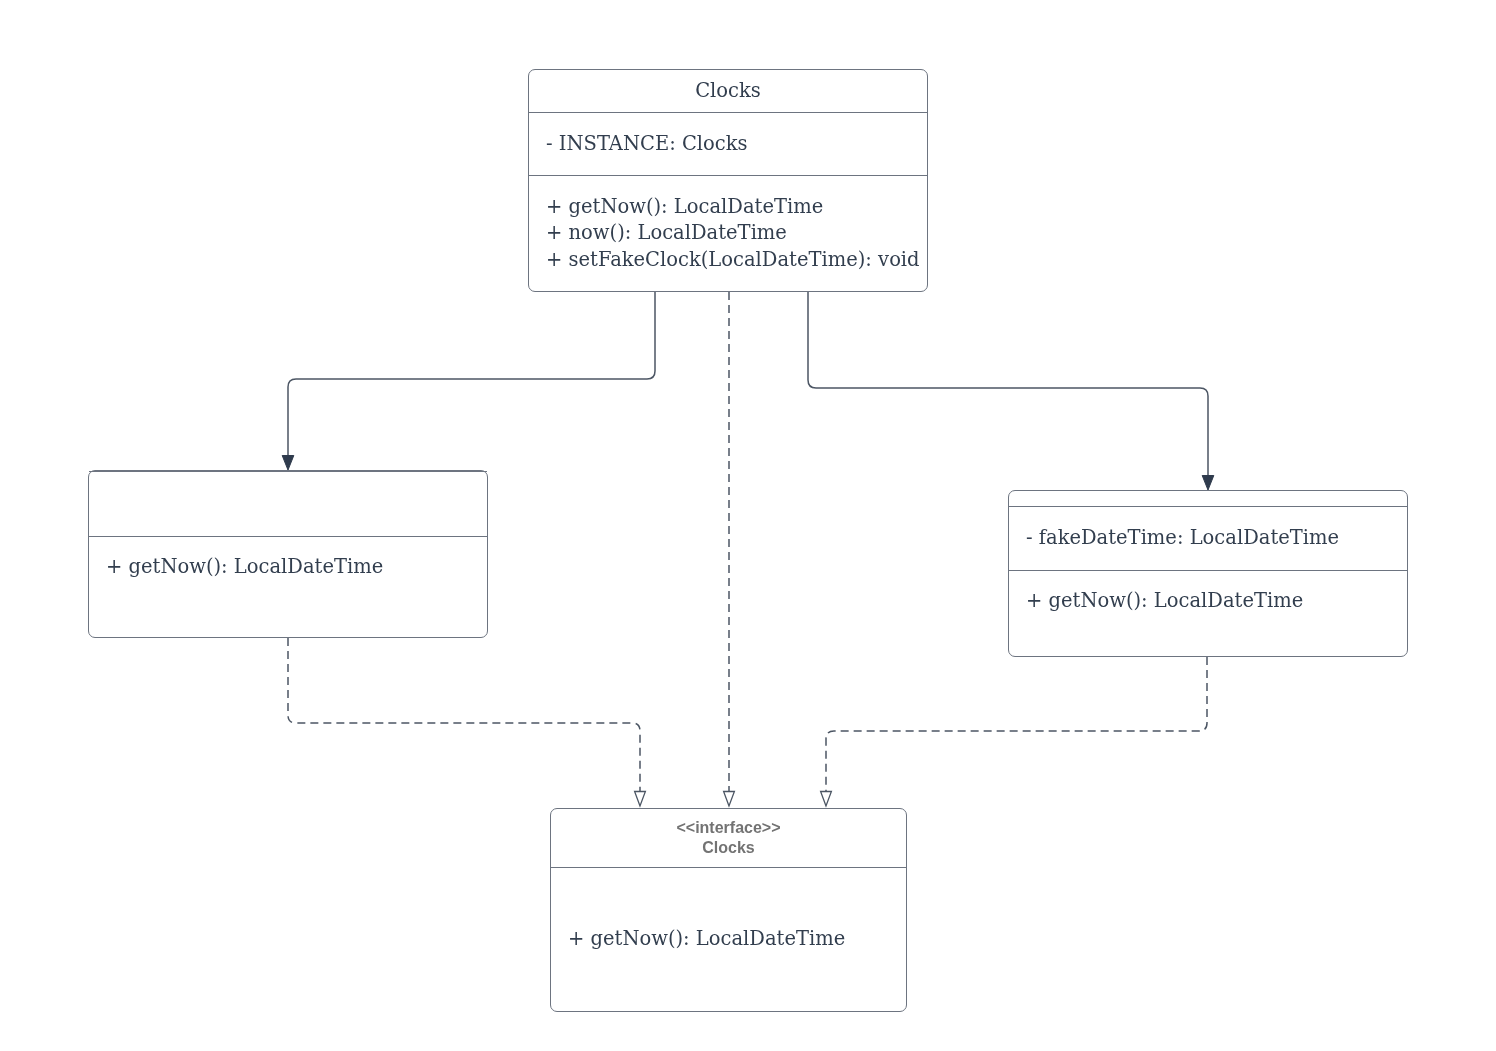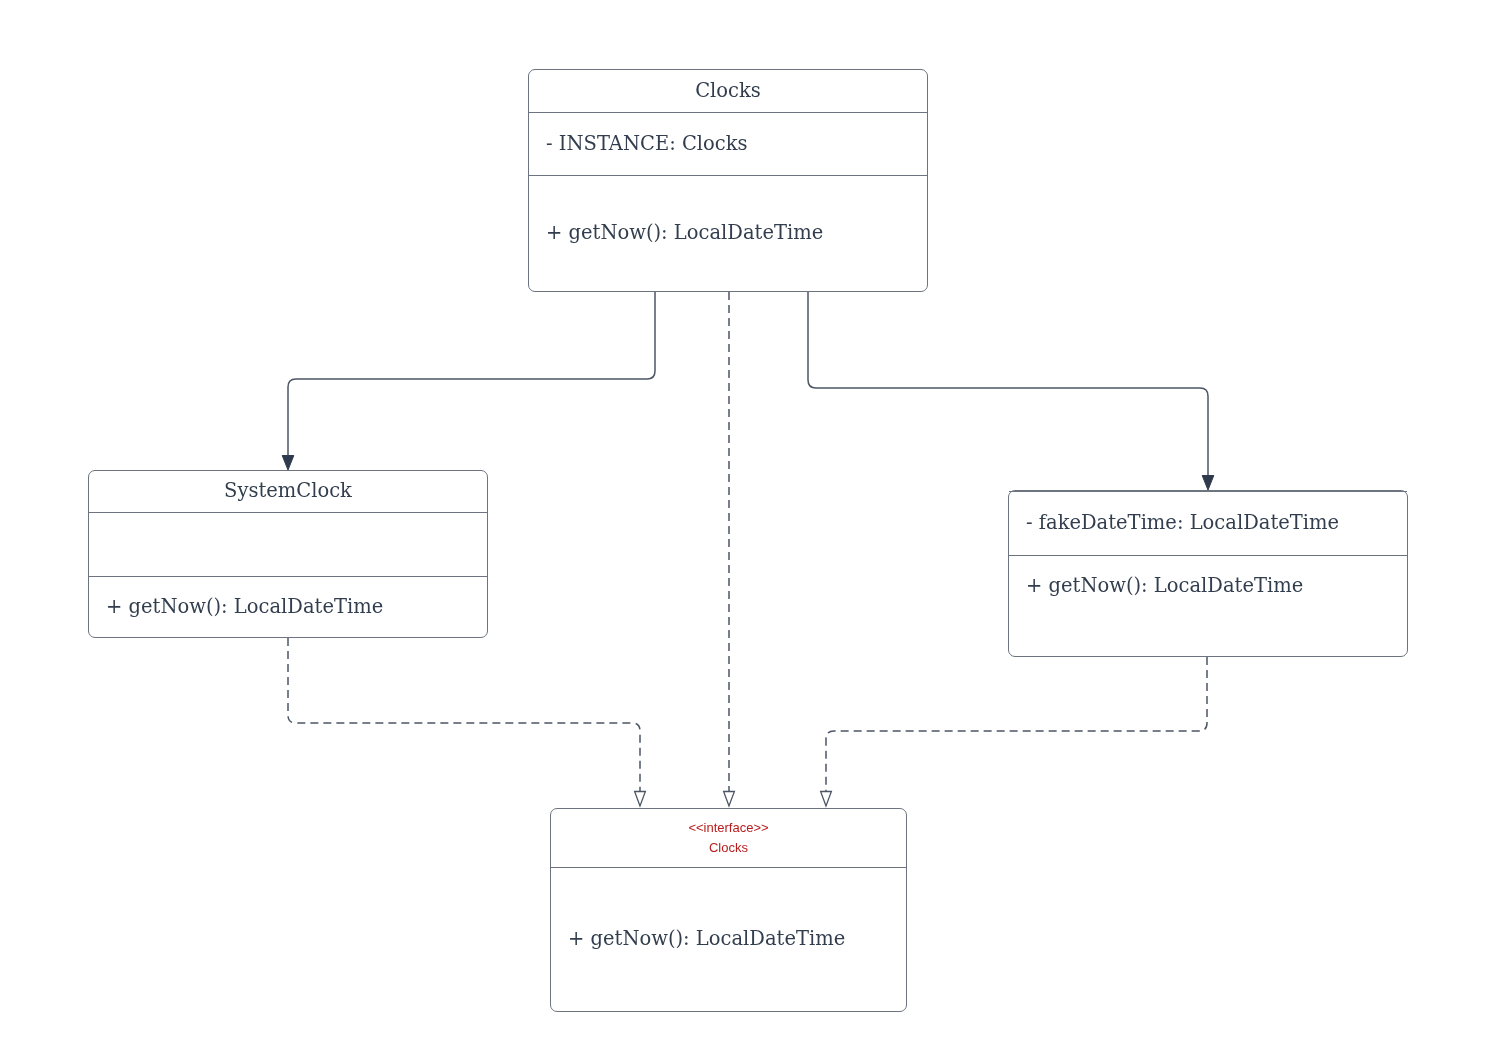--- a/index.html
+++ b/index.html
@@ -53,39 +53,39 @@
     padding-left: 17px;
     padding-right: 8px;
   }
   .uml-line {
     font-size: 19.5px;
     line-height: 26.5px;
     white-space: nowrap;
   }
   .iface-stereotype, .iface-name {
     font-family: "Liberation Sans", sans-serif;
-    font-weight: normal;
-    font-size: 13px;
+    font-weight: bold;
+    font-size: 16px;
     line-height: 20px;
-    color: #b91c1c;
+    color: #737373;
   }
   
   #box-clocks       { left: 528px;  top: 69px;  width: 400px; height: 223px; }
   #box-clocks .uml-title        { height: 42px; }
   #box-clocks .attrs-section    { height: 64px; }
   #box-clocks .methods-section  { height: 117px; }
 
   #box-systemclock  { left: 88px;   top: 470px; width: 400px; height: 168px; }
   #box-systemclock .uml-title       { height: 41px; }
   #box-systemclock .attrs-section   { height: 65px; }
   #box-systemclock .methods-section { height: 62px; }
 
   #box-fakeclock    { left: 1008px; top: 490px; width: 400px; height: 167px; }
   #box-fakeclock .uml-title       { height: 41px; }
-  #box-fakeclock .attrs-section   { height: 64px; }
+  #box-fakeclock .attrs-section   { height: 64px; margin-top: 15px; }
   #box-fakeclock .methods-section { height: 62px; }
 
   #box-clockiface   { left: 550px;  top: 808px; width: 357px; height: 204px; }
   #box-clockiface .uml-title       { height: 59px; }
   #box-clockiface .methods-section { height: 145px; }
 
   .solid-edge {
     fill: none;
     stroke: #4c5664;
     stroke-width: 1.5;
@@ -130,25 +130,26 @@
     <path class="arrow-hollow" d="M 826 806 L 820.6 791.5 L 831.4 791.5 Z"></path>
   </svg>
 
   <div class="uml-class" id="box-clocks">
     <div class="uml-title">Clocks</div>
     <div class="uml-section attrs-section">
       <div class="uml-line">- INSTANCE: Clocks</div>
     </div>
     <div class="uml-section methods-section">
       <div class="uml-line">+ getNow(): LocalDateTime</div>
+      <div class="uml-line">+ now(): LocalDateTime</div>
+      <div class="uml-line">+ setFakeClock(LocalDateTime): void</div>
     </div>
   </div>
 
   <div class="uml-class" id="box-systemclock">
-    <div class="uml-title">SystemClock</div>
     <div class="uml-section attrs-section"></div>
     <div class="uml-section methods-section">
       <div class="uml-line">+ getNow(): LocalDateTime</div>
     </div>
   </div>
 
   <div class="uml-class" id="box-fakeclock">
     <div class="uml-section attrs-section">
       <div class="uml-line">- fakeDateTime: LocalDateTime</div>
     </div>

